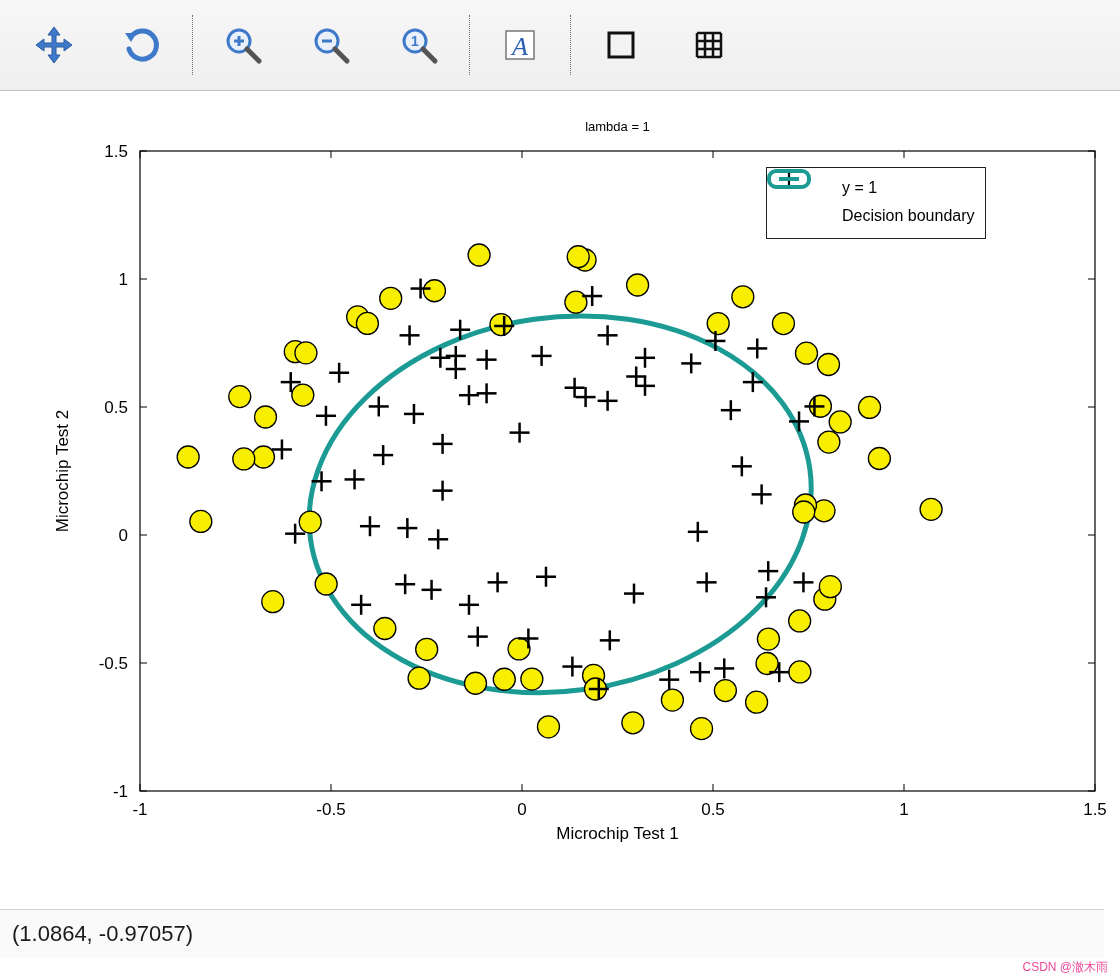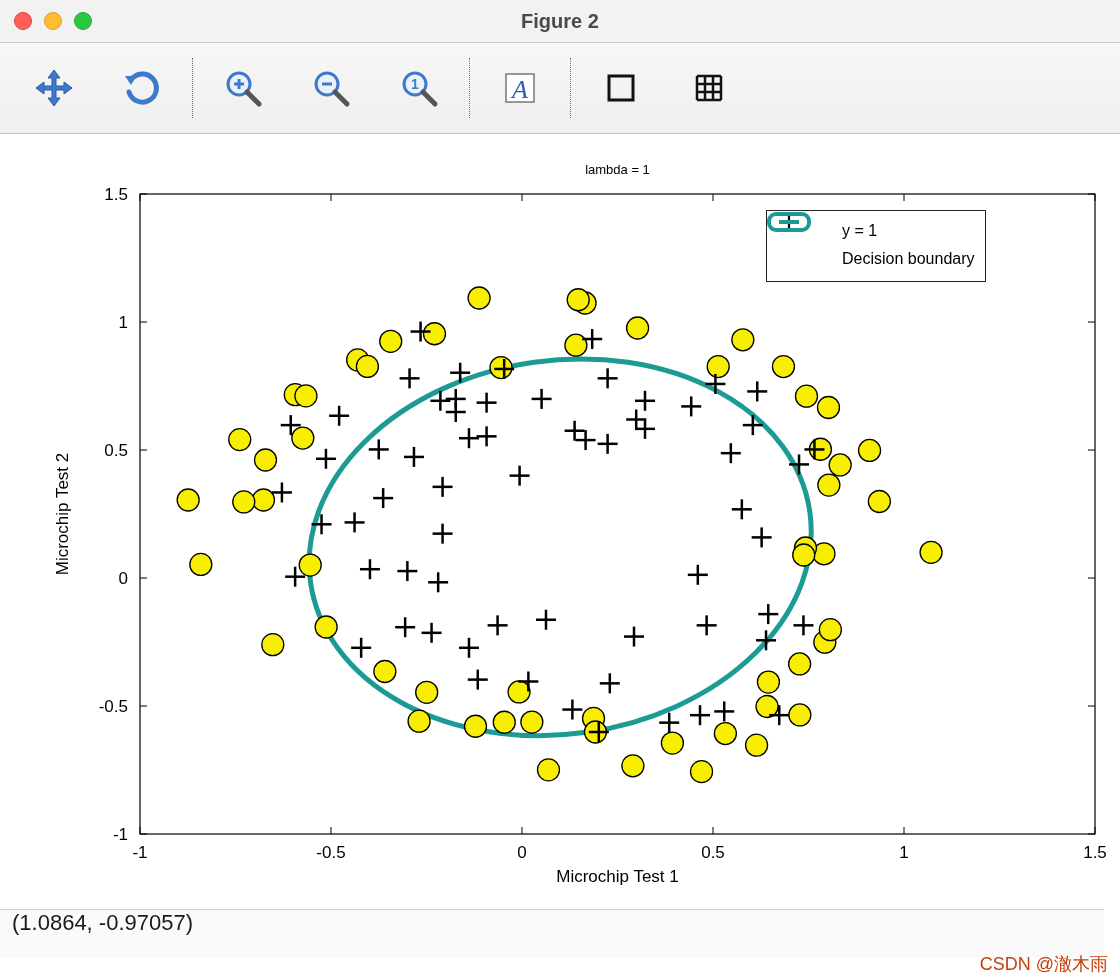--- a/index.html
+++ b/index.html
@@ -14,43 +14,35 @@
 .title-text { position: absolute; left: 0; right: 0; text-align: center; font-weight: 600; font-size: 20px; color: #4a4a4a; user-select: none; }
 
 .toolbar { height: 90px; background: linear-gradient(#f7f7f7, #efefef); border-bottom: 1px solid #bfbfbf; display: flex; align-items: center; padding: 0 10px; }
 .toolbar .btn { width: 48px; height: 48px; margin: 0 20px; display: flex; align-items: center; justify-content: center; border-radius: 4px; }
 .toolbar .sep { width: 0; height: 60px; border-left: 1px dotted #6e6e6e; margin: 0 6px; }
 .icon-svg { width: 40px; height: 40px; }
 
 .plot-area { position: relative; width: 1120px; height: 778px; padding-left: 16px; }
 .plot-area svg { position: absolute; left: 0; top: 0; }
 
-.statusbar { position: absolute; bottom: 22px; left: 0; right: 16px; height: 48px; border-top: 1px solid #cfcfcf; display: flex; align-items: flex-start; padding: 0 12px; font-size: 22px; color: #1a1a1a; background: #fafafa; }
-
-.watermark { position: absolute; right: 12px; bottom: 4px; font-size: 18px; color: #c2410c; user-select: none; }
+.statusbar { position: absolute; bottom: 22px; left: 0; right: 16px; height: 48px; border-top: 1px solid #cfcfcf; display: flex; align-items: center; padding: 0 12px; font-size: 22px; color: #1a1a1a; background: #fafafa; }
+
+.watermark { position: absolute; right: 12px; bottom: 4px; font-size: 12px; color: #ec4899; user-select: none; }
 
 .legend-box { position: absolute; border: 1px solid #222; background: #fff; padding: 6px 10px 8px 10px; font-size: 16px; color: #000; }
 .legend-row { display: flex; align-items: center; gap: 21px; height: 28px; }
 .legend-swatch { width: 44px; height: 22px; display: flex; align-items: center; justify-content: center; }
 .ax-label { font-size: 17px; fill: #000; text-anchor: middle; }
 .tick-label { font-size: 17px; fill: #000; }
 .chart-title { font-size: 13px; fill: #000; text-anchor: middle; }
 </style>
 </head>
 <body>
 <div class="window">
 
-<div class="titlebar">
-  <div class="traffic">
-    <div class="dot dot-close"></div>
-    <div class="dot dot-min"></div>
-    <div class="dot dot-max"></div>
-  </div>
-  <div class="title-text">Figure 2</div>
-</div>
 
 <div class="toolbar">
   <div class="btn">
     <svg class="icon-svg" viewBox="0 0 40 40">
       <g fill="#3f79c9" stroke="#2a5aa1" stroke-width="1">
         <polygon points="20,2 26,10 22,10 22,18 30,18 30,14 38,20 30,26 30,22 22,22 22,30 26,30 20,38 14,30 18,30 18,22 10,22 10,26 2,20 10,14 10,18 18,18 18,10 14,10"></polygon>
       </g>
     </svg>
   </div>
   <div class="btn">

